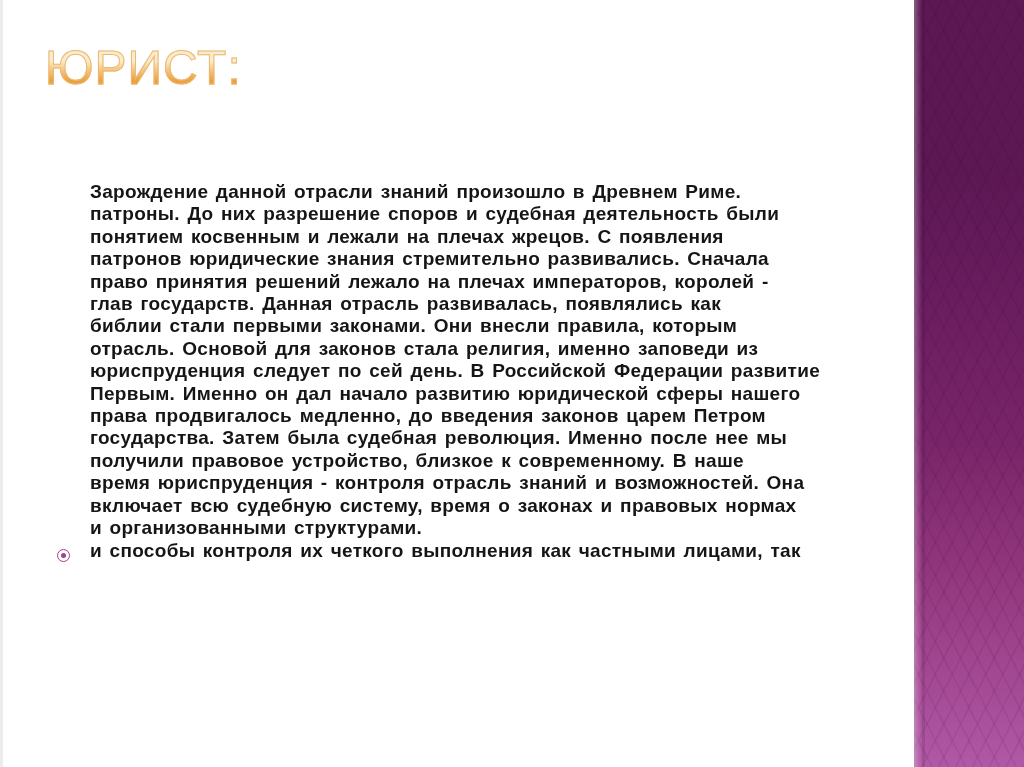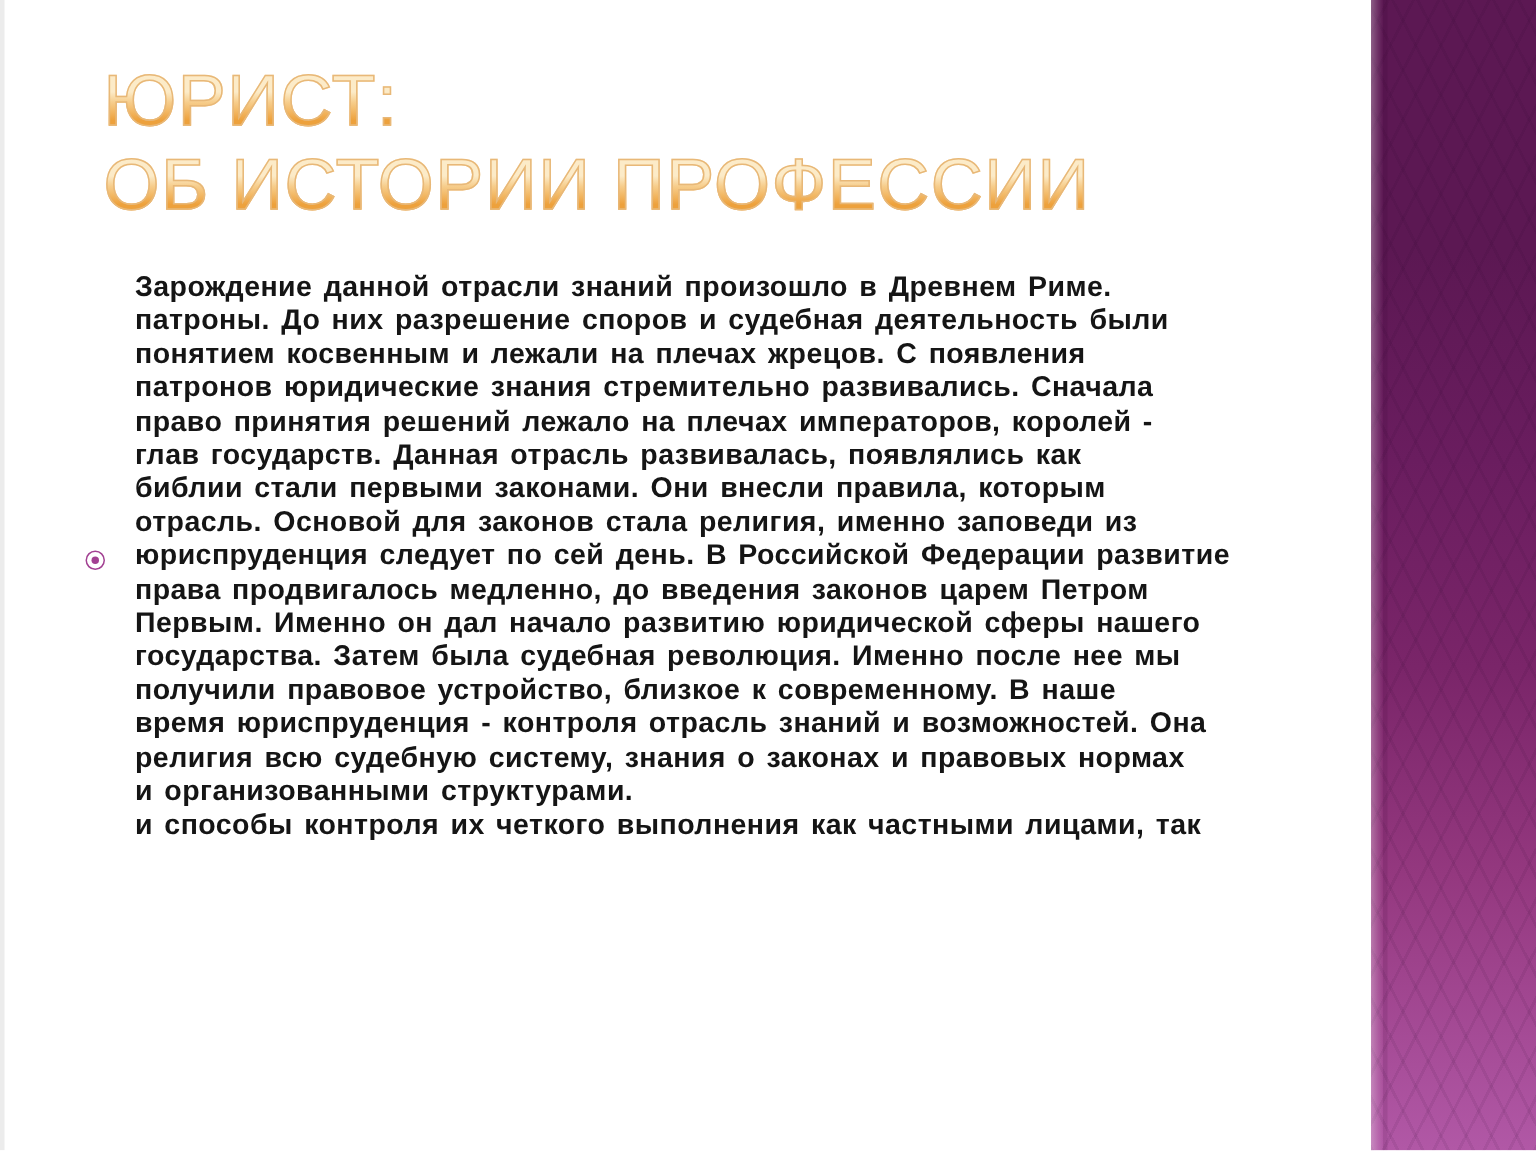--- a/index.html
+++ b/index.html
@@ -29,21 +29,21 @@
   .left-edge-strip {
     position: absolute;
     left: 0; top: 0;
     width: 3px; height: 100%;
     background: #ececec;
   }
 
   
   .title-block {
     position: absolute;
-    left: 69px;
+    left: 45px;
     top: 40px;
     width: 840px;
   }
   .title-line {
     font-family: "Liberation Sans", sans-serif;
     font-size: 48px;
     font-weight: normal;
     letter-spacing: 1px;
     line-height: 56px;
     text-transform: uppercase;
@@ -65,21 +65,21 @@
     }
   }
 
   
   .body-block {
     position: absolute;
     left: 50px;
     top: 181px;
     width: 835px;
     display: flex;
-    align-items: center;
+    align-items: flex-end;
   }
   .bullet-col {
     width: 40px;
     flex: 0 0 40px;
     padding-top: 5px;
     padding-left: 7px;
   }
   .bullet-icon {
     width: 13px;
     height: 13px;
@@ -151,43 +151,42 @@
 </style>
 </head>
 <body>
 
 <div class="slide">
 
   <div class="left-edge-strip"></div>
 
   <div class="title-block">
     <div class="title-line">ЮРИСТ:</div>
-    <div class="title-line">ОБ ИСТОРИИ ПРОФЕССИИ</div>
   </div>
 
   <div class="body-block">
     <div class="bullet-col">
       <div class="bullet-icon"></div>
     </div>
     <div class="body-text">
         <div class="body-line">Зарождение данной отрасли знаний произошло в Древнем Риме.</div>
         <div class="body-line">патроны. До них разрешение споров и судебная деятельность были</div>
         <div class="body-line">понятием косвенным и лежали на плечах жрецов. С появления</div>
         <div class="body-line">патронов юридические знания стремительно развивались. Сначала</div>
         <div class="body-line">право принятия решений лежало на плечах императоров, королей -</div>
         <div class="body-line">глав государств. Данная отрасль развивалась, появлялись как</div>
         <div class="body-line">библии стали первыми законами. Они внесли правила, которым</div>
         <div class="body-line">отрасль. Основой для законов стала религия, именно заповеди из</div>
         <div class="body-line">юриспруденция следует по сей день. В Российской Федерации развитие</div>
+        <div class="body-line">Первым. Именно он дал начало развитию юридической сферы нашего</div>
         <div class="body-line">права продвигалось медленно, до введения законов царем Петром</div>
-        <div class="body-line">Первым. Именно он дал начало развитию юридической сферы нашего</div>
         <div class="body-line">государства. Затем была судебная революция. Именно после нее мы</div>
         <div class="body-line">получили правовое устройство, близкое к современному. В наше</div>
         <div class="body-line">время юриспруденция - контроля отрасль знаний и возможностей. Она</div>
-        <div class="body-line">религия всю судебную систему, знания о законах и правовых нормах</div>
+        <div class="body-line">включает всю судебную систему, время о законах и правовых нормах</div>
         <div class="body-line">и организованными структурами.</div>
         <div class="body-line">и способы контроля их четкого выполнения как частными лицами, так</div>
       </div>
   </div>
 
   <div class="side-band"></div>
 
 </div>
 
 </body></html>

